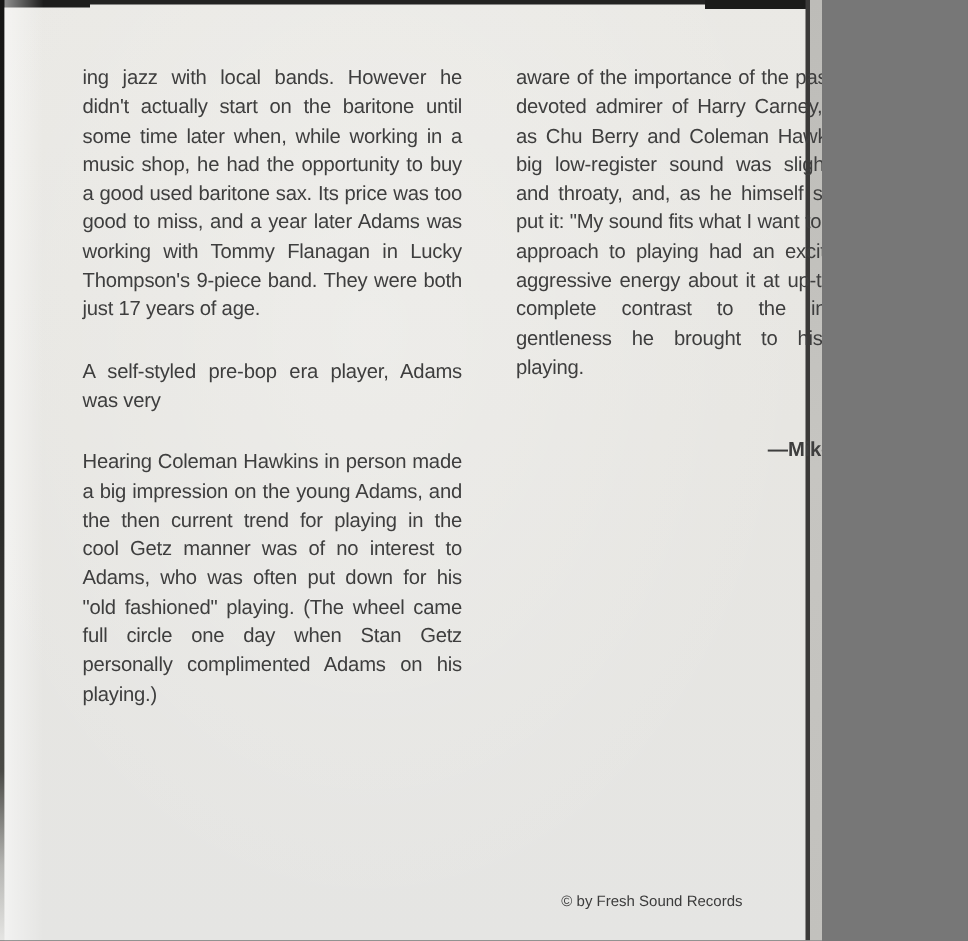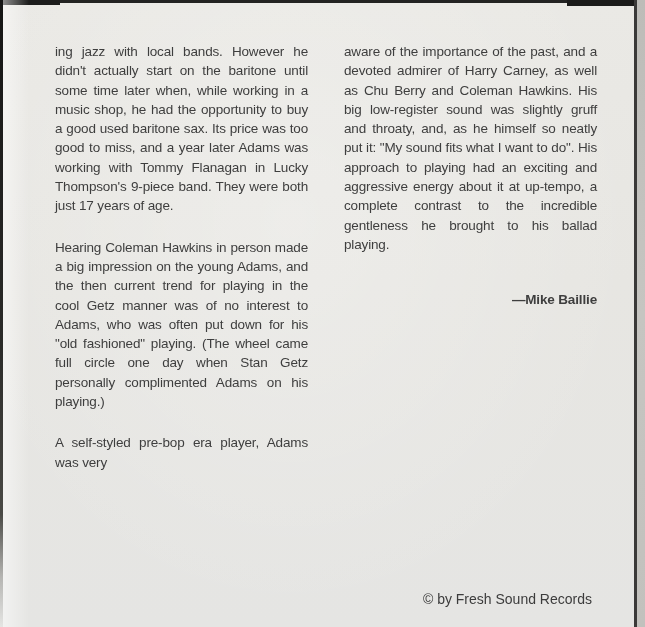--- a/index.html
+++ b/index.html
@@ -2,21 +2,21 @@
 <html lang="en"><head>
 <meta charset="utf-8">
 <style>
   html, body {
     margin: 0;
     padding: 0;
     background: #777;
   }
   .scan {
     position: relative;
-    width: 645px;
+    width: 548px;
     height: 627px;
     overflow: hidden;
     background:
       radial-gradient(ellipse at 45% 35%, rgba(255,255,255,0.25), rgba(0,0,0,0) 70%),
       linear-gradient(180deg, #eae9e5 0%, #e7e6e2 45%, #e5e5e3 100%);
     font-family: "Liberation Sans", sans-serif;
     color: #3e3e3e;
   }
   
   .edge-top {
@@ -77,42 +77,42 @@
     text-align: right;
     margin-top: 36px;
     font-size: 13.5px;
     line-height: 19.3px;
     font-weight: bold;
   }
   .copyright {
     position: absolute;
     right: 53px;
     bottom: 20px;
-    font-size: 14px;
+    font-size: 10px;
     letter-spacing: 0;
     color: #3c3c3c;
   }
 </style>
 </head>
 <body>
 
 <div class="scan">
 
   <div class="edge-top"></div>
   <div class="edge-top-left"></div>
   <div class="edge-top-right"></div>
   <div class="edge-left"></div>
   <div class="left-sheen"></div>
   <div class="edge-right-band"></div>
   <div class="edge-right-line"></div>
 
   <div class="col col-left">
     <p>ing jazz with local bands. However he didn't actually start on the baritone until some time later when, while working in a music shop, he had the opportunity to buy a good used baritone sax. Its price was too good to miss, and a year later Adams was working with Tommy Flanagan in Lucky Thompson's 9-piece band. They were both just 17 years of age.</p>
+    <p>A self-styled pre-bop era player, Adams was very</p>
     <p>Hearing Coleman Hawkins in person made a big impression on the young Adams, and the then current trend for playing in the cool Getz manner was of no interest to Adams, who was often put down for his "old fashioned" playing. (The wheel came full circle one day when Stan Getz personally complimented Adams on his playing.)</p>
-    <p>A self-styled pre-bop era player, Adams was very</p>
   </div>
 
   <div class="col col-right">
     <p>aware of the importance of the past, and a devoted admirer of Harry Carney, as well as Chu Berry and Coleman Hawkins. His big low-register sound was slightly gruff and throaty, and, as he himself so neatly put it: "My sound fits what I want to do". His approach to playing had an exciting and aggressive energy about it at up-tempo, a complete contrast to the incredible gentleness he brought to his ballad playing.</p>
     <div class="byline">—Mike Baillie</div>
   </div>
 
   <div class="copyright">© by Fresh Sound Records</div>
 
 </div>

